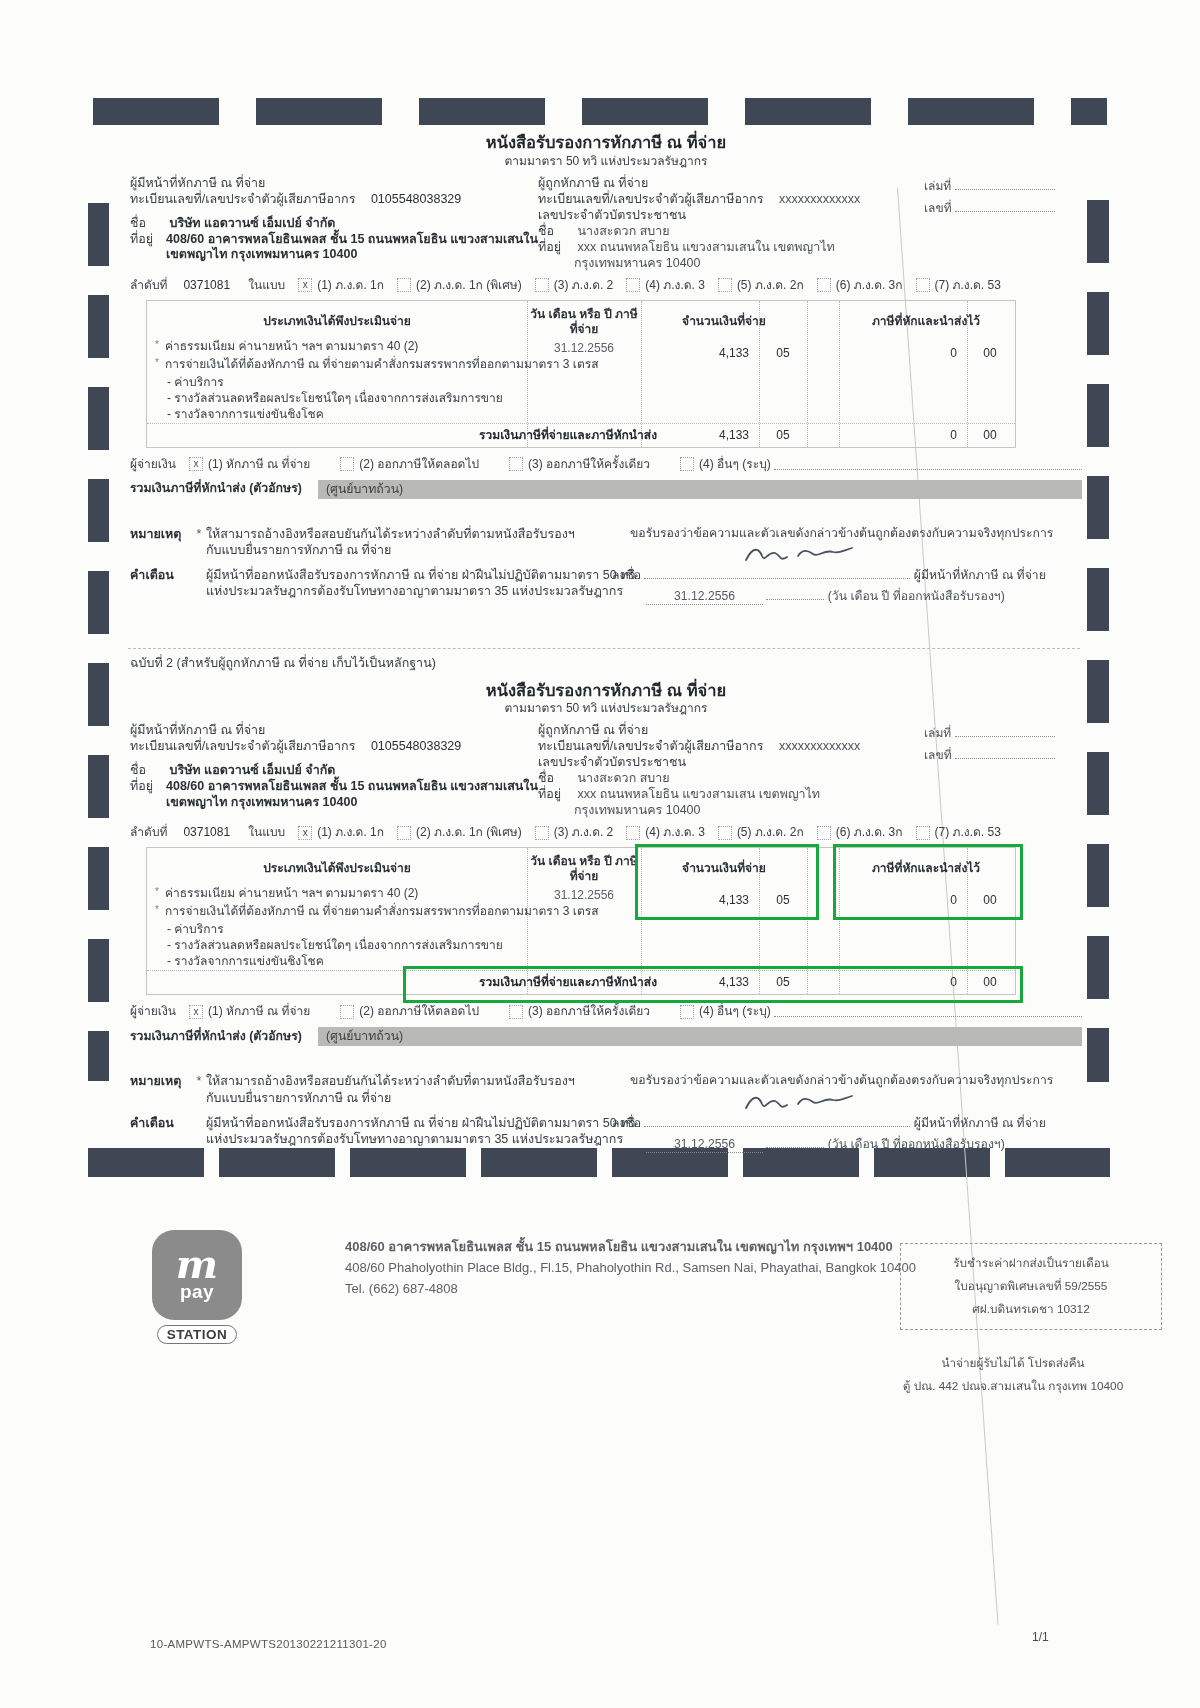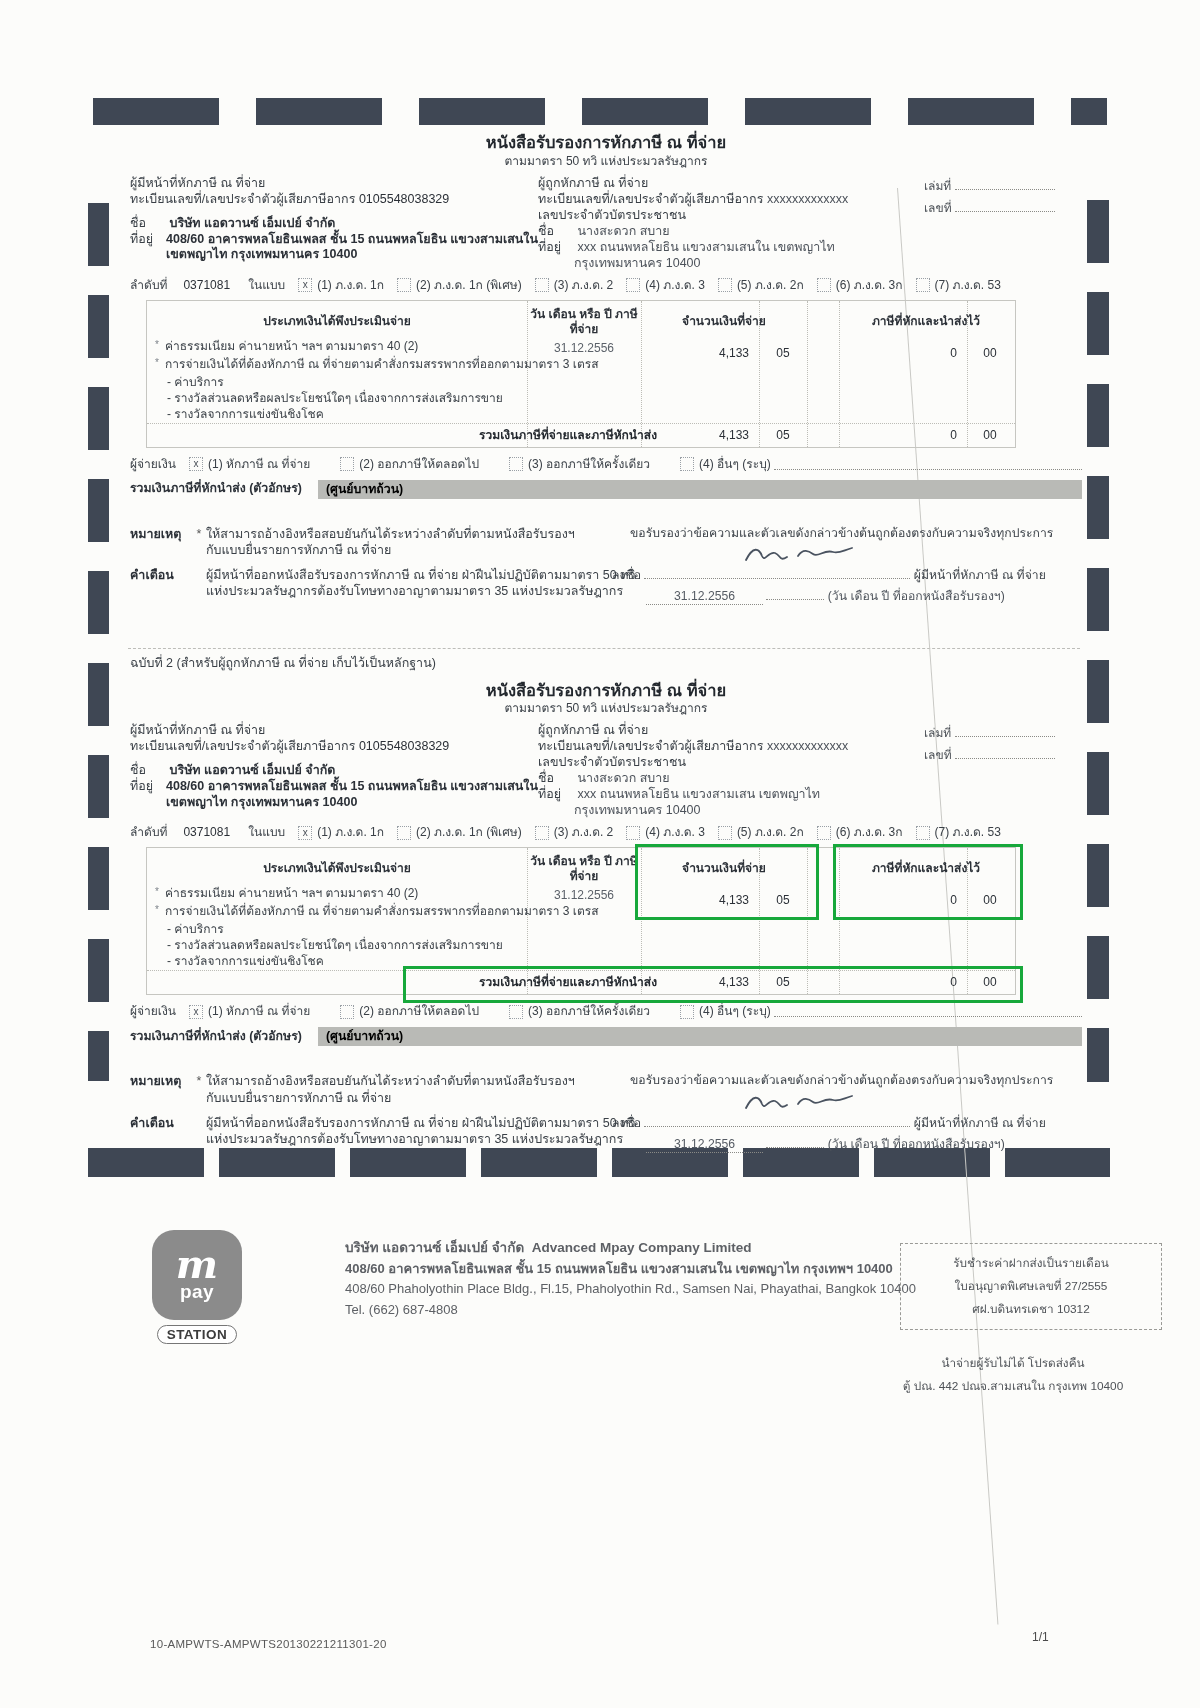--- a/index.html
+++ b/index.html
@@ -24,21 +24,21 @@
   #copy2{top:656px}
   .edition{font-size:12.5px;margin-bottom:8px;white-space:nowrap}
   .form-title{font-size:16.5px;font-weight:bold;text-align:center;margin:0;color:#23282e}
   .form-subtitle{text-align:center;font-size:12px;margin:1px 0 7px}
   .parties{display:flex}
   .pl{width:408px}
   .pr{flex:1}
   .bb{width:158px;padding-top:2px;font-size:12px;color:#4a4f55}
   .pline{height:16px;white-space:nowrap}
   .lbl{display:inline-block;min-width:36px}
-  .tid{}
+  .tid{margin-left:12px}
   .strong{font-weight:bold;color:#2b3037}
   .soft{color:#4c525a}
   .indent{padding-left:36px}
   .dots{display:inline-block;border-bottom:1px dotted #8a8a86;height:11px;vertical-align:baseline}
   .w100{width:100px}.w60{width:58px}
   .seq-row{display:flex;align-items:center;margin-top:6px;font-size:12px;white-space:nowrap}
   .seq-val{margin:0 18px 0 16px;color:#2b3037}
   .chk{display:inline-block;width:12px;height:12px;border:1px dotted #9aa0a6;text-align:center;
        line-height:12px;font-size:10px;color:#4a5058;margin:0 5px 0 13px;flex:none}
   .chk i{font-style:normal}
@@ -70,22 +70,22 @@
   .total-tax-st{left:820px;width:46px;top:127px;text-align:center}
   .gbox{position:absolute;border:3px solid var(--highlight-green)}
   .gb-amt{left:488px;top:-4px;width:178px;height:70px}
   .gb-tax{left:686px;top:-4px;width:184px;height:70px}
   .gb-total{left:256px;top:118px;width:614px;height:31px}
   
   .payer-row{display:flex;align-items:center;margin-top:9px;font-size:12px;white-space:nowrap}
   .dots-fill{flex:1;border-bottom:1px dotted #8a8a86;height:10px;margin-left:3px}
   .words-row{display:flex;align-items:center;margin-top:8px}
   .words-label{width:188px;font-weight:bold;font-size:12.3px;color:#2b3037;white-space:nowrap}
-  .words-bar{flex:1;background:var(--words-bar-gray);height:19px;line-height:19px;font-weight:bold;
-             padding-left:8px;font-size:12.3px;color:#000000}
+  .words-bar{flex:1;background:var(--words-bar-gray);height:19px;line-height:19px;font-weight:normal;
+             padding-left:8px;font-size:12.3px;color:#404040}
   .bottom-flex{display:flex;margin-top:27px}
   .note-col{width:478px}
   .nrow{display:flex;line-height:1.3}
   .nlabel{width:62px;font-weight:bold;color:#2b3037;flex:none}
   .nstar{width:14px;text-align:center;color:#555;flex:none}
   .ntext{flex:1;white-space:nowrap}
   .warn{margin-top:9px}
   .certify-col{flex:1;padding-left:4px;font-size:12.2px}
   .cert-statement{white-space:nowrap;padding-left:18px}
   .sig-row{height:25px;margin:1px 0 0 128px}
@@ -467,32 +467,28 @@
 
   <div class="logo">
     <div class="logo-badge">
       <div class="logo-m">m</div>
       <div class="logo-pay">pay</div>
     </div>
     <div class="logo-station">STATION</div>
   </div>
 
   <div class="company">
-    <div class="c1">
-      <span>บริษัท แอดวานซ์ เอ็มเปย์ จำกัด</span>&nbsp;
-      <span>Advanced Mpay Company Limited</span>
-    </div>
     <div class="c2">408/60 อาคารพหลโยธินเพลส ชั้น 15 ถนนพหลโยธิน แขวงสามเสนใน เขตพญาไท กรุงเทพฯ 10400</div>
     <div>408/60 Phaholyothin Place Bldg., Fl.15, Phaholyothin Rd., Samsen Nai, Phayathai, Bangkok 10400</div>
     <div>Tel. (662) 687-4808</div>
   </div>
 
   <div class="permit-box">
     <div>รับชำระค่าฝากส่งเป็นรายเดือน</div>
-    <div>ใบอนุญาตพิเศษเลขที่ 27/2555</div>
+    <div>ใบอนุญาตพิเศษเลขที่ 59/2555</div>
     <div>ศฝ.บดินทรเดชา 10312</div>
   </div>
 
   <div class="return-note">
     <div>นำจ่ายผู้รับไม่ได้ โปรดส่งคืน</div>
     <div>ตู้ ปณ. 442 ปณจ.สามเสนใน กรุงเทพ 10400</div>
   </div>
 
   <div class="doc-ref">10-AMPWTS-AMPWTS20130221211301-20</div>
   <div class="page-no">1/1</div>

